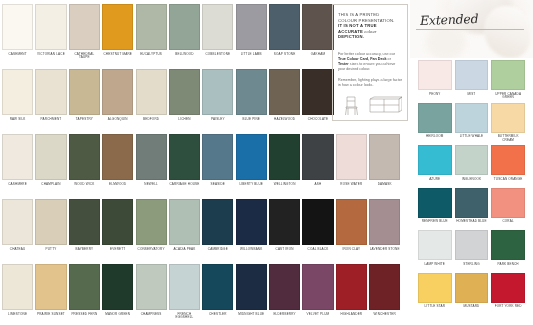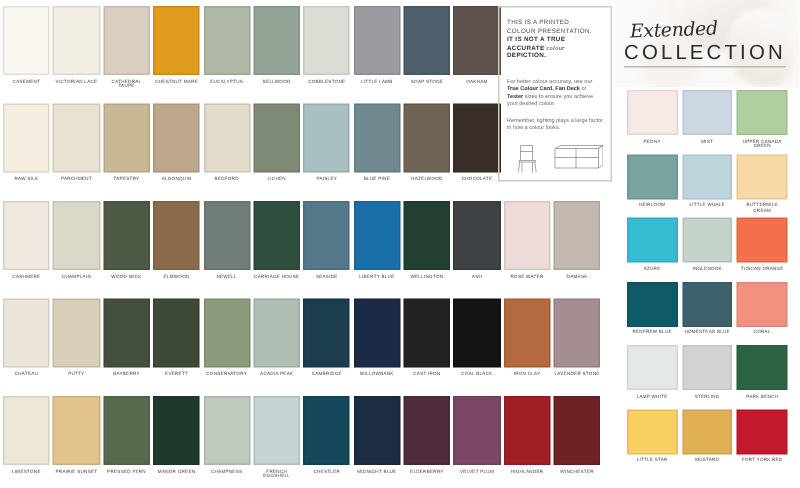--- a/index.html
+++ b/index.html
@@ -513,21 +513,20 @@
   <div id="right-panel">
 
     <div id="hero">
       <div class="blur-a"></div>
       <div class="blur-b"></div>
       <div class="blur-c"></div>
     </div>
 
     <div id="title-wrap">
       <div id="title-script">Extended</div>
-      <div id="title-main">COLLECTION</div>
       <div id="title-rule"></div>
     </div>
 
     <div id="right-grid">
       <div class="r-row">
           <div class="r-cell">
             <div class="r-chip" style="background: rgb(248, 232, 230);"></div>
             <div class="r-name">PEONY</div>
           </div>
           <div class="r-cell">

